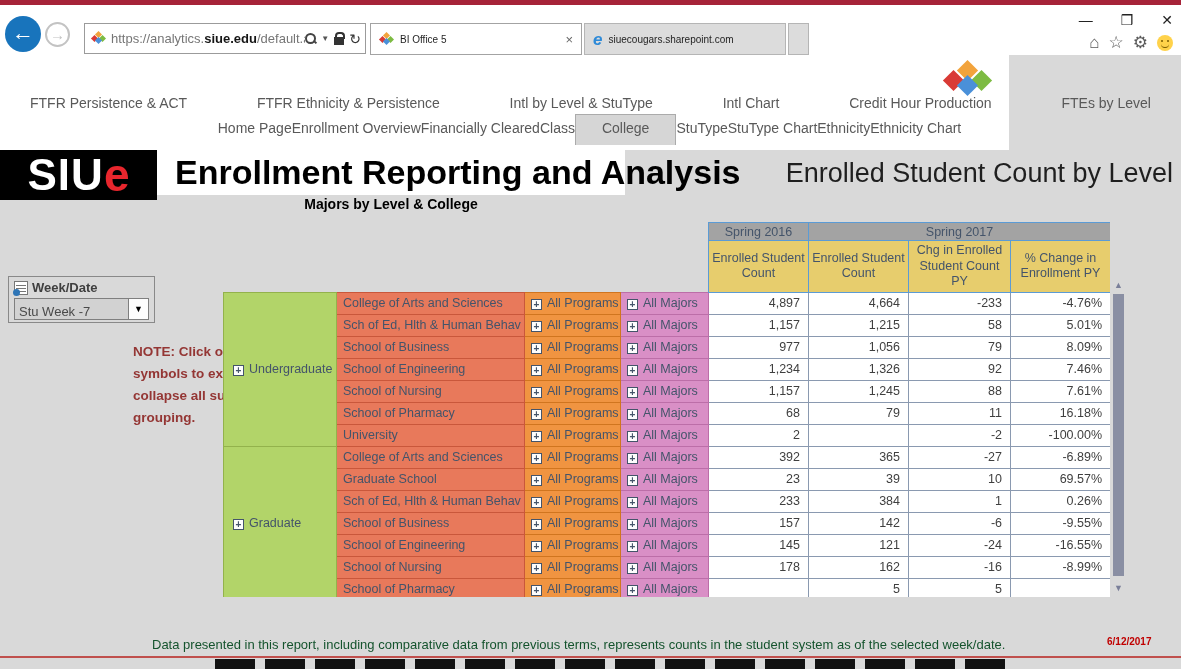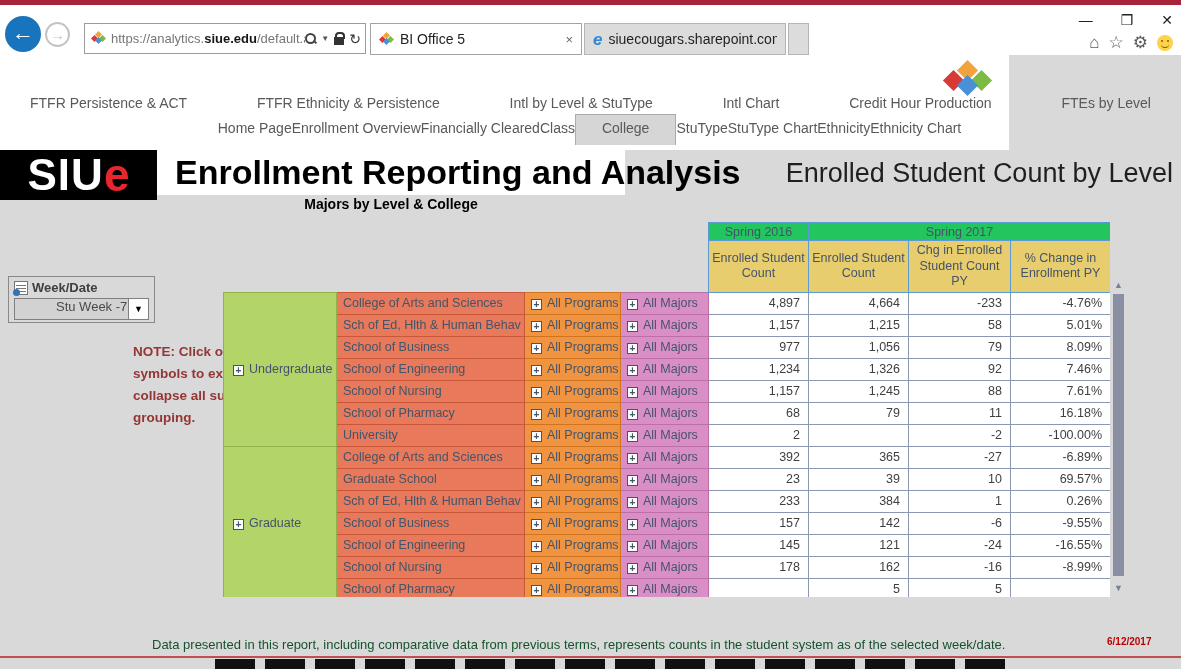--- a/index.html
+++ b/index.html
@@ -26,21 +26,21 @@
     background:#444; transform:rotate(45deg); }
   .caret-sm { font-size:8px; color:#555; }
   .lock { position:relative; width:10px; height:8px; background:#333; margin-top:4px; }
   .lock::before { content:""; position:absolute; left:1px; top:-5px; width:6px; height:5px;
     border:2px solid #333; border-bottom:none; border-radius:4px 4px 0 0; }
   .refresh { font-size:14px; color:#333; line-height:1; }
   .tab { position:absolute; top:18px; height:32px; display:flex; align-items:center; padding:0 8px; }
   #tab1 { left:370px; width:212px; background:#FFF; border:1px solid #A3A3A3; }
   #tab2 { left:584px; width:202px; background:#DCDCDC; border:1px solid #B5B5B5; }
   #newtab { position:absolute; left:788px; top:18px; width:21px; height:32px; background:#DCDCDC; border:1px solid #B5B5B5; }
-  .tab-label { font-size:14px; color:#1F1F1F; flex:1; white-space:nowrap; overflow:hidden; margin-left:6px; }
+  .tab-label { font-size:10px; color:#1F1F1F; flex:1; white-space:nowrap; overflow:hidden; margin-left:6px; }
   .tab-close { font-size:13px; color:#666; margin-left:6px; }
   .ie-e { font-size:17px; font-weight:bold; color:#2E8AD8; font-style:italic; line-height:1; }
   #win-controls { position:absolute; right:8px; top:8px; display:flex; gap:28px; color:#222; }
   #win-controls span { font-size:14px; line-height:14px; }
   #chrome-icons { position:absolute; right:8px; top:29px; display:flex; gap:9px; align-items:center; }
   #chrome-icons .ci { font-size:17px; color:#5A5A5A; line-height:1; }
   .smiley { width:16px; height:16px; border-radius:50%; background:#FFD24A; position:relative; }
   .smiley::before { content:""; position:absolute; left:4px; top:5px; width:2px; height:2px; background:#7A5B00;
     box-shadow:6px 0 0 #7A5B00; border-radius:50%; }
   .smiley::after { content:""; position:absolute; left:4px; top:8px; width:8px; height:4px;
@@ -86,35 +86,35 @@
   #filter-box { position:absolute; left:8px; top:276px; width:147px; height:47px;
     border:1px solid #898989; background:#D9D9D9; padding:3px 5px; }
   #filter-head { display:flex; align-items:center; gap:4px; }
   #filter-label { font-size:13px; font-weight:bold; color:#3F3F3F; }
   .wd-icon { position:relative; width:14px; height:14px; background:#FFF; border:1px solid #777; }
   .wd-icon::before { content:""; position:absolute; left:1px; top:3px; width:10px; height:1px;
     background:#777; box-shadow:0 3px 0 #777, 0 6px 0 #777; }
   .wd-icon::after { content:""; position:absolute; left:-2px; bottom:-2px; width:7px; height:7px;
     border-radius:50%; background:#2E75B6; }
   #filter-dd { margin-top:3px; height:22px; border:1px solid #7F7F7F; background:#D2D2D2;
-    display:flex; align-items:flex-start;padding-left:37px; }
+    display:flex; align-items:flex-end; }
   #filter-value { flex:1; font-size:13px; color:#4A4A4A; padding-left:4px; }
   #filter-arrow { width:20px; height:20px; background:#FDFDFD; border-left:1px solid #7F7F7F;
     font-size:9px; color:#000; text-align:center; line-height:20px; }
 
   
   #note { position:absolute; left:133px; top:341px; width:192px; font-size:13.5px; font-weight:bold;
     color:#943634; line-height:1.62; z-index:1; }
 
   
   #table-wrap { position:absolute; left:223px; top:222px; width:887px; height:375px; overflow:hidden; z-index:2; }
   table { border-collapse:collapse; table-layout:fixed; width:887px; }
   td, th { font-size:12.5px; font-weight:normal; overflow:hidden; white-space:nowrap; }
   .spacer { background:transparent; border:none; }
-  .h-season { background:#22c55e; border:1px solid #5B9BD5; color:#44546A; text-align:center; height:18px; }
+  .h-season { background:#a3a3a3; border:1px solid #5B9BD5; color:#44546A; text-align:center; height:18px; }
   .h-col { background:#E7CD6D; border:1px solid #5B9BD5; color:#44546A; text-align:center;
     height:37px; white-space:normal; line-height:1.25; padding:2px; }
   td.level { background:#B2D469; border:1px solid #93B24C; color:#44546A; vertical-align:middle;
     padding-left:9px; }
   td.college { background:#E8795B; border:1px solid #C9573B; color:#44546A; padding-left:6px; height:22px; }
   td.programs { background:#F09441; border:1px solid #D0751F; color:#44546A; padding-left:6px; }
   td.majors { background:#D98FC6; border:1px solid #BC6EA8; color:#44546A; padding-left:6px; }
   td.num { background:#FFF; border:1px solid #8A99B0; color:#3F3F3F; text-align:right; padding-right:8px; }
   .plusbox { display:inline-block; width:11px; height:11px; border:1px solid #44546A; background:#FDFDFD;
     color:#44546A; font-size:10px; line-height:9px; text-align:center; vertical-align:middle;

